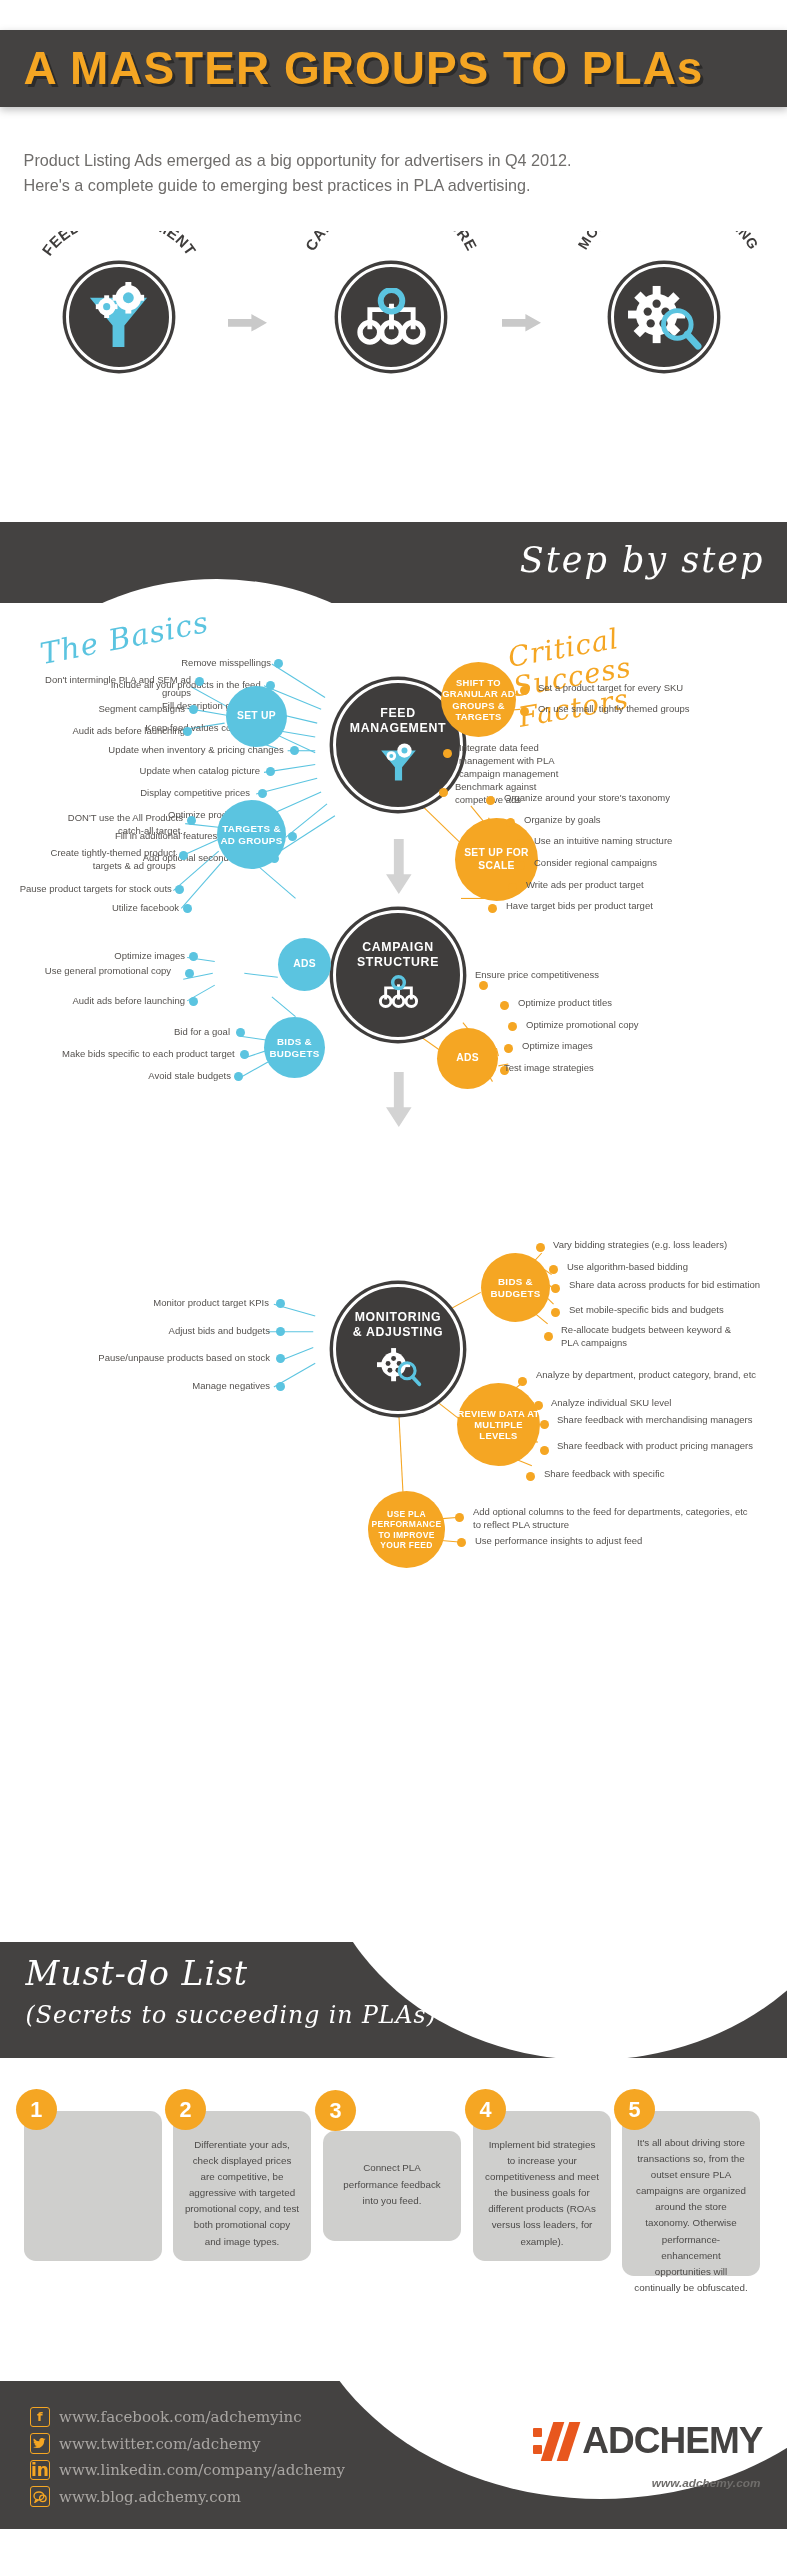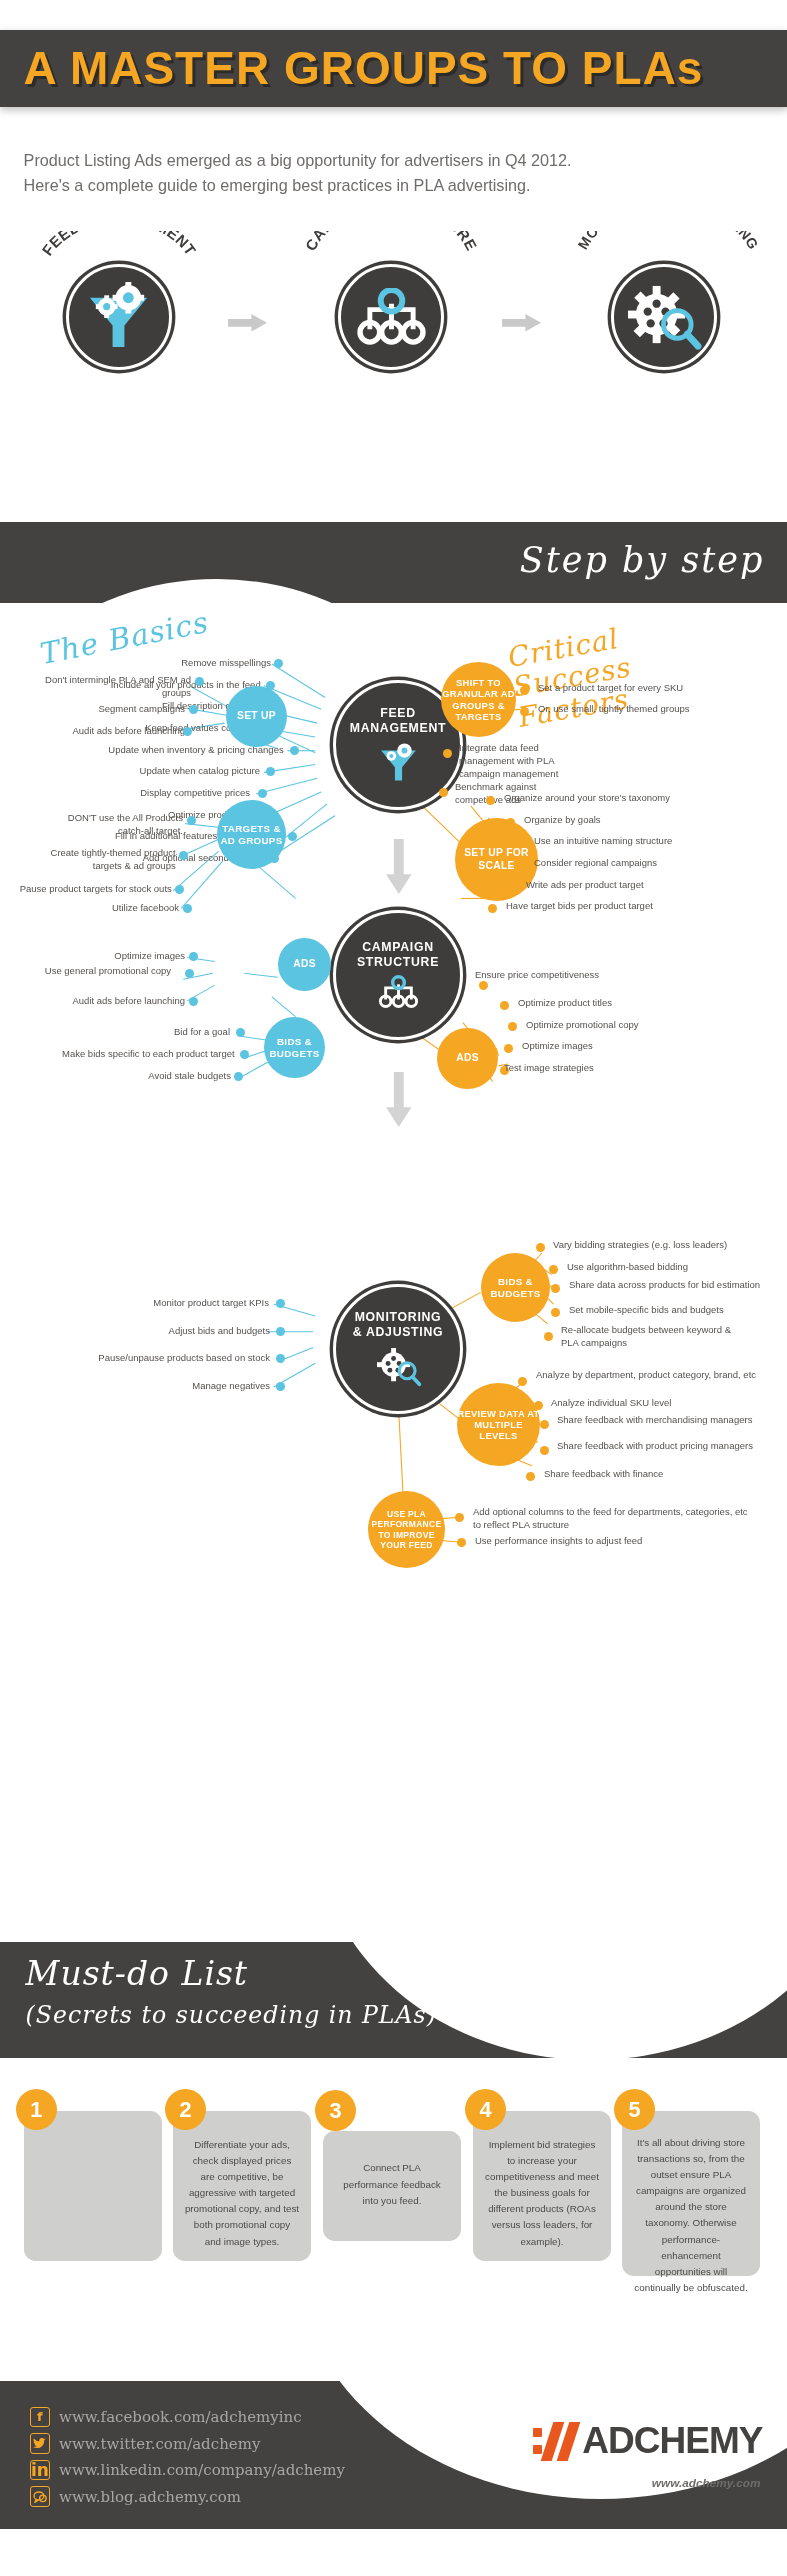--- a/index.html
+++ b/index.html
@@ -681,21 +681,21 @@
     <div class="node orange" style="left:457px; top:780px; width:83px; height:83px; font-size:9.4px;">REVIEW DATA AT MULTIPLE LEVELS</div>
     <div class="dot orange" style="left:518px; top:774px;"></div>
     <div class="leaf l wrap" style="left:536px; top:766px; width:234px;">Analyze by department, product category, brand, etc</div>
     <div class="dot orange" style="left:534px; top:798px;"></div>
     <div class="leaf l" style="left:551px; top:794px; width:217px;">Analyze  individual SKU level</div>
     <div class="dot orange" style="left:540px; top:817px;"></div>
     <div class="leaf l wrap" style="left:557px; top:811px; width:211px;">Share feedback with merchandising managers</div>
     <div class="dot orange" style="left:540px; top:843px;"></div>
     <div class="leaf l wrap" style="left:557px; top:837px; width:211px;">Share feedback with product pricing managers</div>
     <div class="dot orange" style="left:526px; top:869px;"></div>
-    <div class="leaf l" style="left:544px; top:865px; width:217px;">Share feedback  with finance</div>
+    <div class="leaf l" style="left:544px; top:865px; width:217px;">Share feedback  with specific</div>
 
     <div class="node orange" style="left:368px; top:888px; width:77px; height:77px; font-size:8.5px;">USE PLA PERFORMANCE TO IMPROVE YOUR FEED</div>
     <div class="dot orange" style="left:455px; top:910px;"></div>
     <div class="leaf l wrap" style="left:473px; top:903px; width:278px;">Add optional columns to the  feed for departments, categories, etc  to reflect PLA structure</div>
     <div class="dot orange" style="left:457px; top:935px;"></div>
     <div class="leaf l" style="left:475px; top:932px; width:266px;">Use performance insights to adjust feed</div>
 
   </div>
 
   <div class="must-banner">

